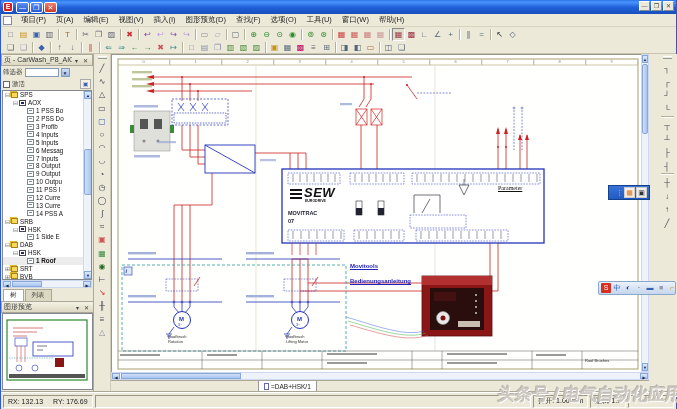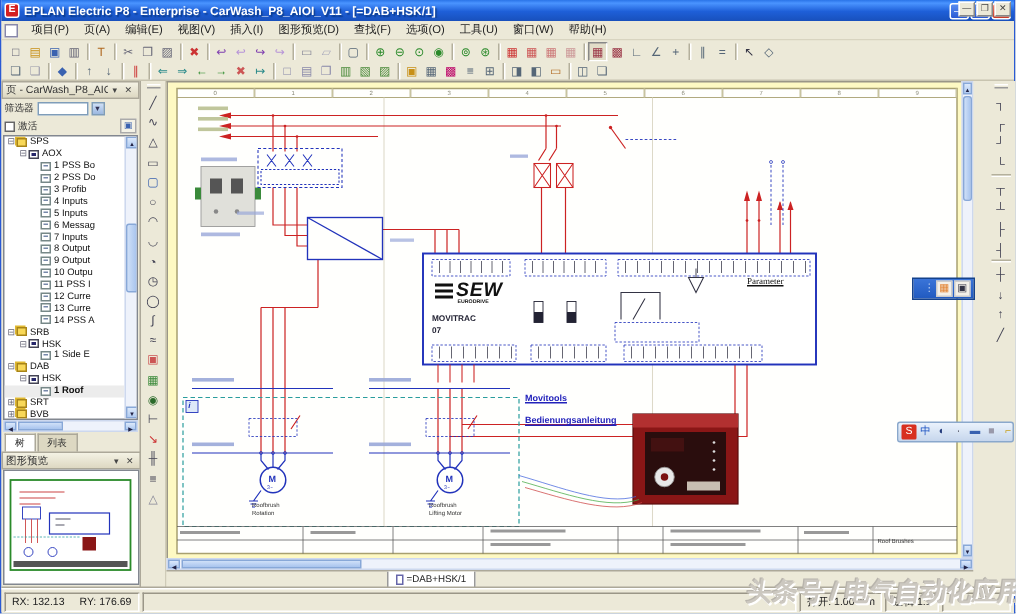--- a/index.html
+++ b/index.html
@@ -63,21 +63,21 @@
 
   .preview-panel{position:absolute;left:0;top:247px;width:93px;height:91px;}
   .preview-body{height:77px;background:#fff;border:1px solid #828790;margin:0 1px;position:relative;}
 
   
   .gstrip{position:absolute;left:93px;top:54px;width:17px;height:338px;background:#ece9d8;border-right:1px solid #cfcbb8;display:flex;flex-direction:column;align-items:center;padding-top:2px;}
   .grip{width:9px;height:3px;border-top:1px solid #fff;border-bottom:1px solid #999;margin-bottom:2px;}
   .vbtn{width:15px;height:13.2px;font-size:8px;line-height:13px;text-align:center;color:#445;border:1px solid transparent;flex:none;}
 
   
-  .canvas{position:absolute;left:110px;top:54px;width:530px;height:318px;background:#fef9c3;border-left:1px solid #9a9687;border-top:1px solid #9a9687;overflow:hidden;}
+  .canvas{position:absolute;left:110px;top:54px;width:530px;height:318px;background:#ffffff;border-left:1px solid #9a9687;border-top:1px solid #9a9687;overflow:hidden;}
   .canvas svg{position:absolute;left:0;top:0;}
   .ruler{position:absolute;left:6px;top:4px;width:520px;height:6px;display:flex;}
   .rcell{flex:1;text-align:center;font-size:4px;color:#887;line-height:6px;border-right:1px solid #c8c4a0;}
   .slabel{position:absolute;white-space:nowrap;color:#222;}
   .sew-logo{left:192px;top:130px;font-size:13px;font-weight:bold;font-style:italic;letter-spacing:.5px;color:#111;}
   .sew-sub{left:193px;top:144px;font-size:3.5px;font-weight:bold;color:#111;}
   .sew-stripes{position:absolute;left:178px;top:134px;width:12px;height:2px;background:#111;box-shadow:0 4px 0 #111,0 8px 0 #111;}
   .movitrac{left:176px;top:155px;font-size:5.5px;font-weight:bold;color:#223;}
   .model{left:176px;top:163px;font-size:5.5px;font-weight:bold;color:#223;}
   .param{left:386px;top:130px;font-size:6px;color:#111;text-decoration:underline;font-family:"Liberation Serif",serif;}
@@ -117,21 +117,20 @@
 
   .watermark{position:absolute;left:497px;top:383px;z-index:40;font-size:17px;font-weight:bold;color:#ccc8c0;text-shadow:1px 1px 0 #fff,-1px -1px 0 #b8b4ac;transform:skewX(-8deg);white-space:nowrap;pointer-events:none;}
 </style>
 </head>
 <body>
 
 <div class="window">
 
   <div class="titlebar">
     <div class="app-icon">E</div>
-    <div class="title-text">EPLAN Electric P8 - Enterprise - CarWash_P8_AIOI_V11 - [=DAB+HSK/1]</div>
     <div class="winbtns">
       <div class="wbtn">—</div>
       <div class="wbtn">❐</div>
       <div class="wbtn close">✕</div>
     </div>
   </div>
 
   <div class="menubar">
     <div class="child-icon"></div>
 

